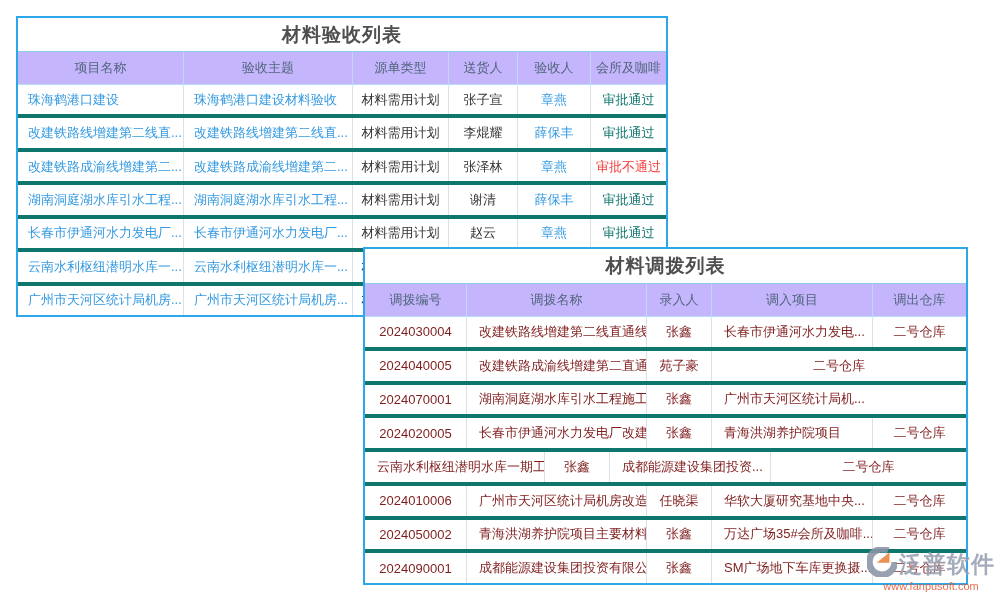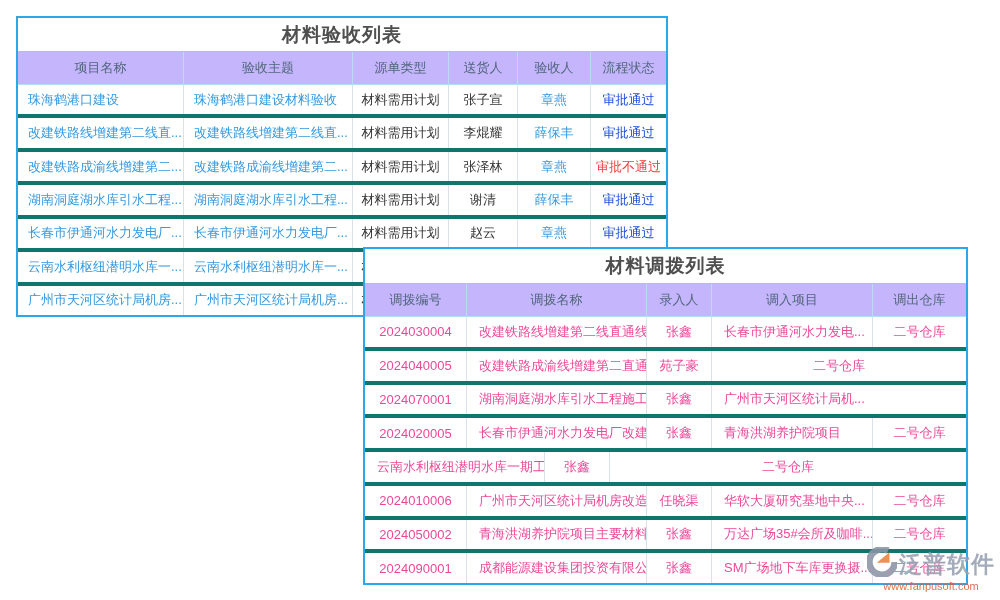--- a/index.html
+++ b/index.html
@@ -17,21 +17,21 @@
       box-sizing:border-box;}
   .th:not(:last-child){border-right:1px solid #bcdcf2;}
   .tbody{flex:1;display:flex;flex-direction:column;}
   .tr{flex:1;display:flex;background:#fff;}
   .tr:not(:last-child){border-bottom:4px solid #0f766e;}
   .td{display:flex;align-items:center;justify-content:center;font-size:13px;color:#333;
       box-sizing:border-box;overflow:hidden;white-space:nowrap;}
   .td:not(:last-child){border-right:1px solid #d9e2ea;}
   .td.link{color:#3399e0;cursor:pointer;}
   .td.status{font-size:13px;}
-  .td.status.pass{color:#1d4ed8;}
+  .td.status.pass{color:#0f766e;}
   .td.status.fail{color:#f43b3b;}
 
   
   #panel1{left:16px;top:16px;width:652px;height:301px;z-index:1;}
   #panel1 .c0{width:166px;}
   #panel1 .c1{width:169px;}
   #panel1 .c2{width:96px;}
   #panel1 .c3{width:69px;}
   #panel1 .c4{width:73px;}
   #panel1 .c5{flex:1;}
@@ -39,21 +39,21 @@
 
   
   #panel2{left:363px;top:247px;width:605px;height:338px;z-index:2;}
   #panel2 .panel-title{flex:0 0 34px;}
   #panel2 .c0{width:102px;}
   #panel2 .c1{width:180px;}
   #panel2 .c2{width:65px;}
   #panel2 .c3{width:161px;}
   #panel2 .c4{flex:1;}
   #panel2 .td.c1,#panel2 .td.c3{justify-content:flex-start;padding:0 6px 0 12px;}
-  #panel2 .td{color:#ec4899;}
+  #panel2 .td{color:#7f1d1d;}
 
   
   .watermark{position:absolute;left:864px;top:547px;width:134px;z-index:3;opacity:.88;
              text-align:center;pointer-events:none;}
   .wm-row{display:flex;align-items:center;justify-content:center;gap:2px;}
   .wm-brand{font-size:23px;font-weight:bold;color:#98a1b2;letter-spacing:1px;line-height:1;}
   .wm-url{font-size:11px;color:#e05a3a;margin-top:0;line-height:1;}
 </style>
 </head>
 <body>
@@ -61,21 +61,21 @@
 <div class="stage">
 
   <section class="panel" id="panel1">
     <div class="panel-title">材料验收列表</div>
     <div class="thead">
         <div class="th c0">项目名称</div>
         <div class="th c1">验收主题</div>
         <div class="th c2">源单类型</div>
         <div class="th c3">送货人</div>
         <div class="th c4">验收人</div>
-        <div class="th c5">流程状态</div>
+        <div class="th c5">会所及咖啡</div>
       </div>
     <div class="tbody">
         <div class="tr">
           <div class="td c0 link">珠海鹤港口建设</div>
           <div class="td c1 link">珠海鹤港口建设材料验收</div>
           <div class="td c2 plain">材料需用计划</div>
           <div class="td c3 plain">张子宣</div>
           <div class="td c4 link">章燕</div>
           <div class="td c5 status pass">审批通过</div>
         </div>
@@ -162,20 +162,21 @@
         <div class="tr">
           <div class="td c0 link">2024020005</div>
           <div class="td c1 link">长春市伊通河水力发电厂改建...</div>
           <div class="td c2 link">张鑫</div>
           <div class="td c3 link">青海洪湖养护院项目</div>
           <div class="td c4 link">二号仓库</div>
         </div>
         <div class="tr">
           <div class="td c1 link">云南水利枢纽潜明水库一期工...</div>
           <div class="td c2 link">张鑫</div>
+          <div class="td c3 link">成都能源建设集团投资...</div>
           <div class="td c4 link">二号仓库</div>
         </div>
         <div class="tr">
           <div class="td c0 link">2024010006</div>
           <div class="td c1 link">广州市天河区统计局机房改造...</div>
           <div class="td c2 link">任晓渠</div>
           <div class="td c3 link">华软大厦研究基地中央...</div>
           <div class="td c4 link">二号仓库</div>
         </div>
         <div class="tr">

